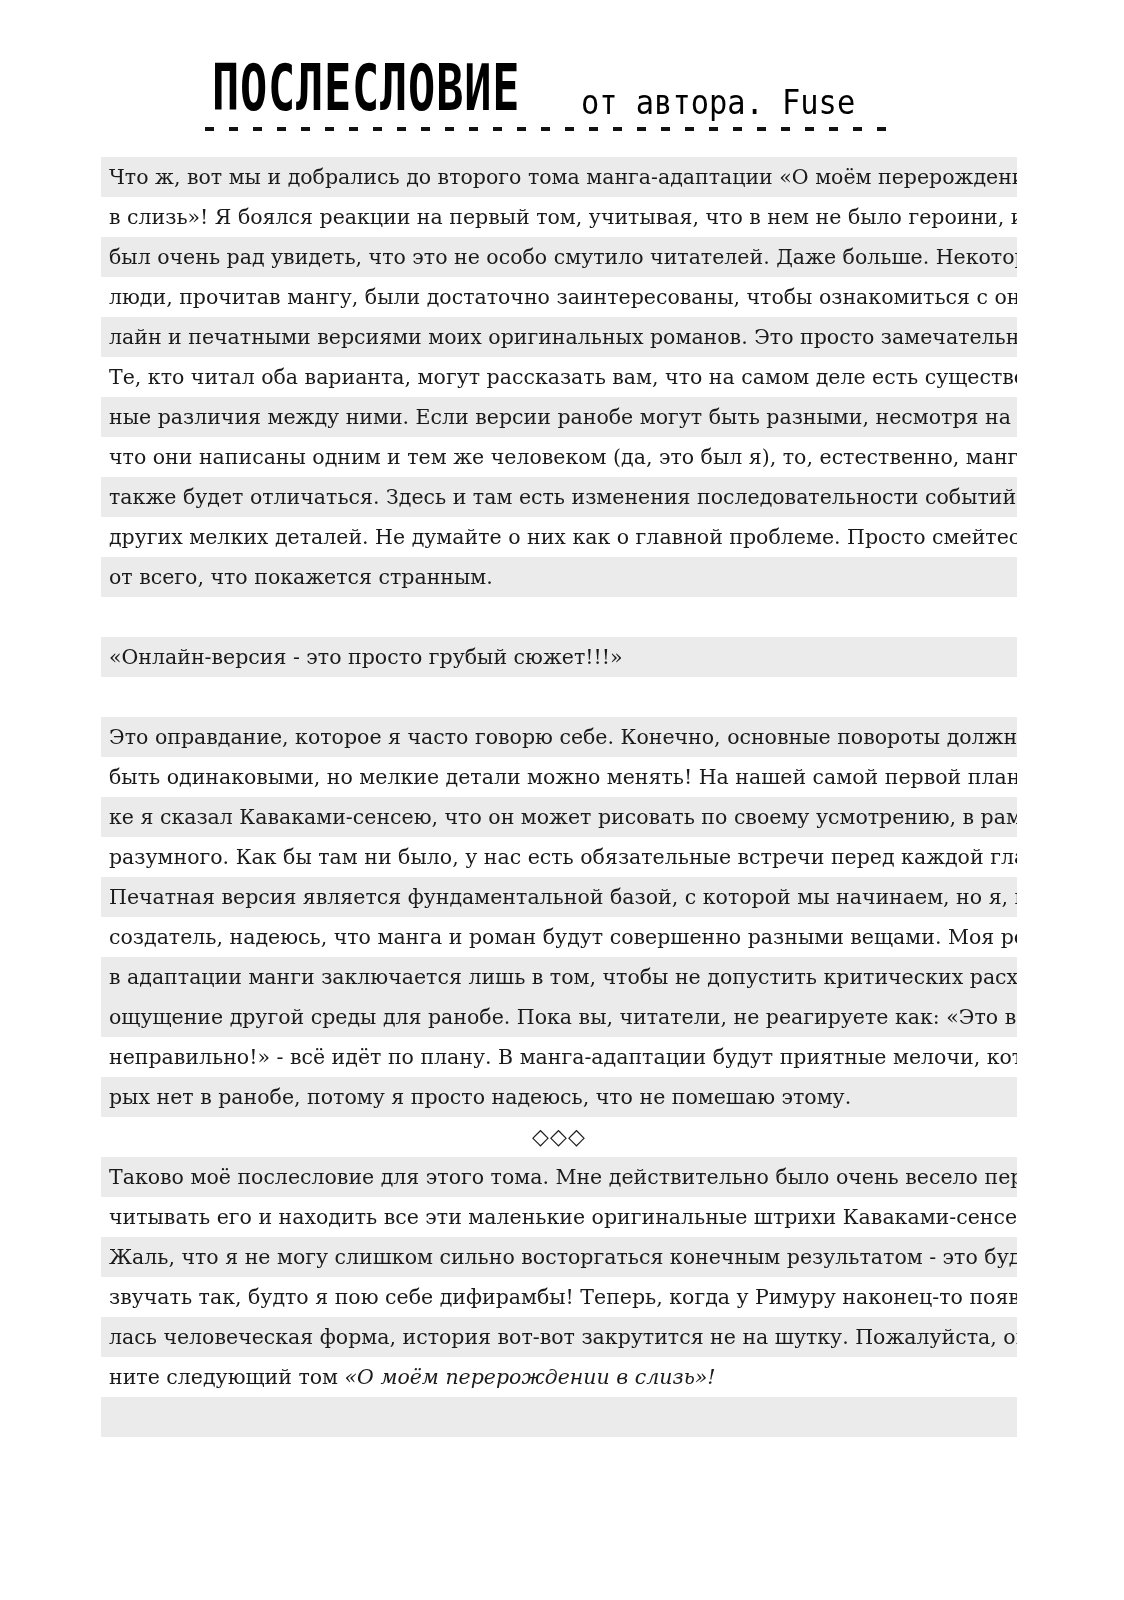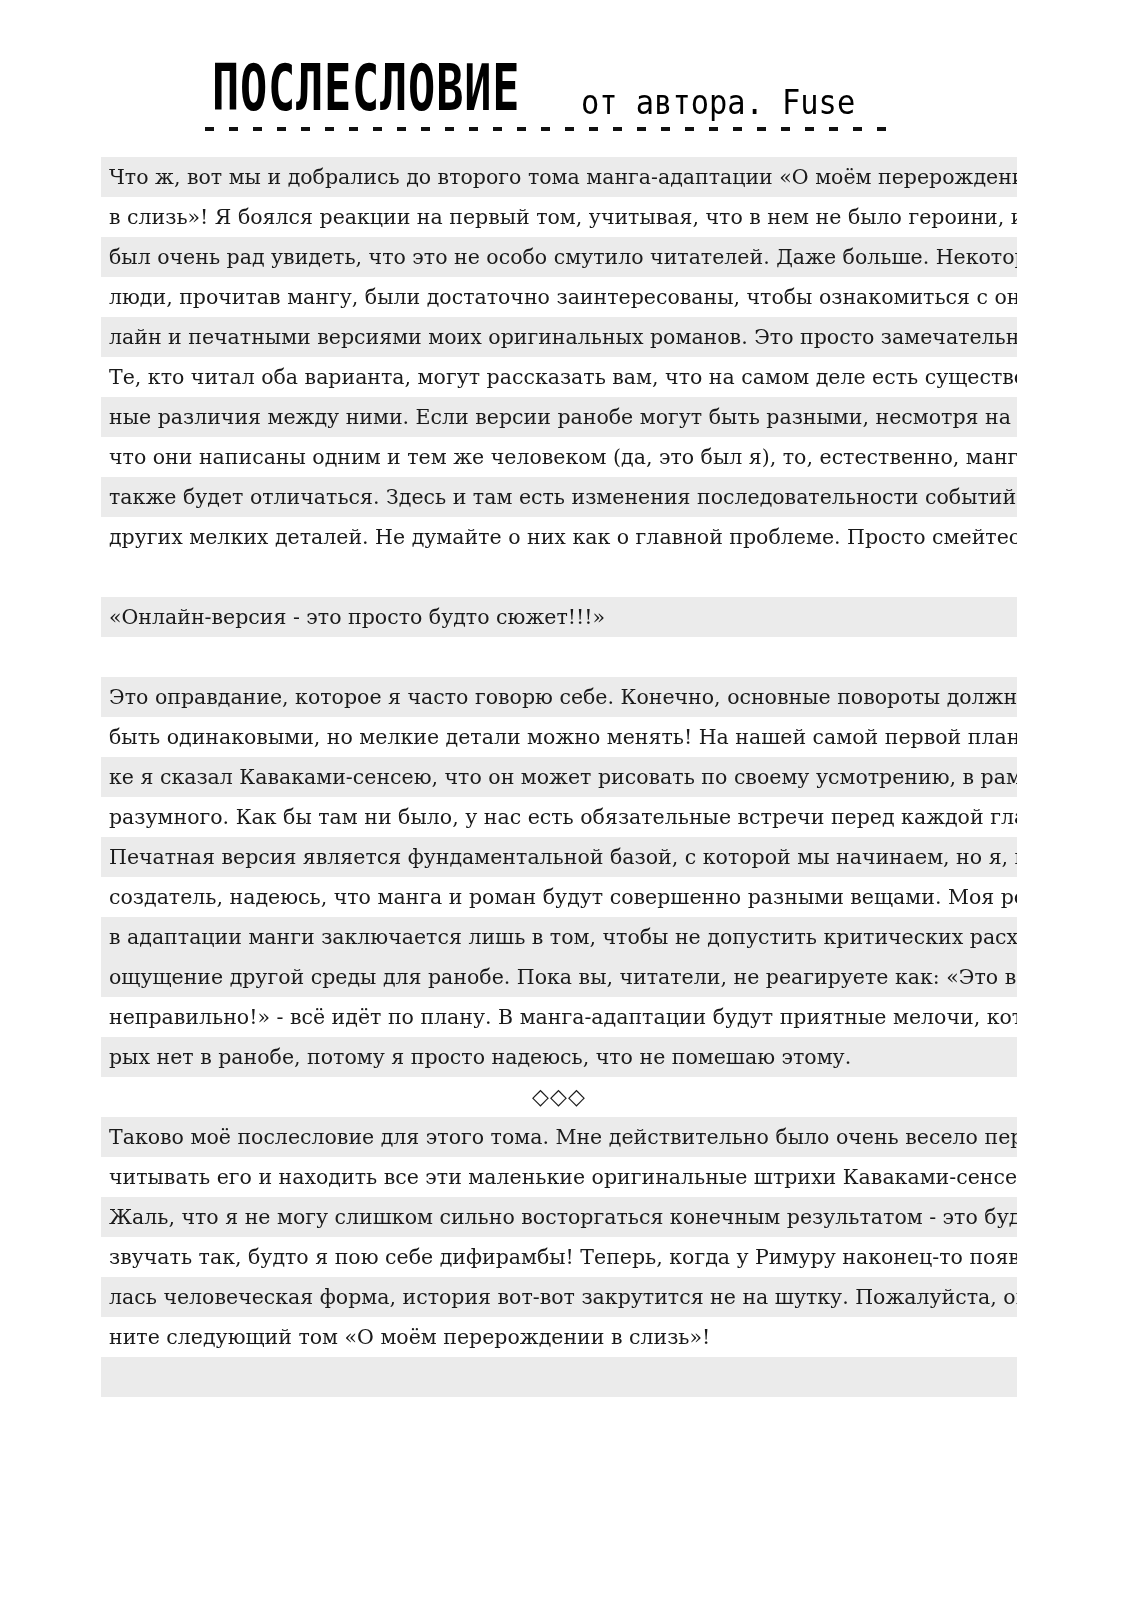--- a/index.html
+++ b/index.html
@@ -7,21 +7,21 @@
   .header { position: absolute; left: 212px; top: 62px; display: flex; align-items: flex-end; white-space: nowrap; gap: 44px; }
   .title-main { font-family: "DejaVu Sans Mono", "Liberation Mono", monospace; font-weight: bold; font-size: 58px; letter-spacing: 1px; line-height: 58px; transform: scaleY(1.1) scaleX(0.78); transform-origin: left bottom; color: #000; margin-right: -70px; }
   .title-sub { font-family: "DejaVu Sans Mono", "Liberation Mono", monospace; font-size: 33px; line-height: 33px; color: #000; transform: scaleX(0.92); transform-origin: left bottom; margin-left: 0; padding-bottom: 1px; }
   .dash-line { position: absolute; left: 205px; top: 127px; width: 682px; height: 4px; background: repeating-linear-gradient(90deg, #111 0 9px, transparent 9px 24px); }
   .content { position: absolute; left: 101px; top: 157px; width: 916px; }
   .line { height: 40px; line-height: 40px; padding-left: 8px; font-size: 20.5px; white-space: nowrap; overflow: hidden; box-sizing: border-box; }
   .line.gray { background: #ebebeb; }
   .line.white { background: transparent; }
   .spacer { height: 40px; }
   .ornament { height: 40px; line-height: 40px; text-align: center; font-size: 22px; font-family: "DejaVu Sans", sans-serif; letter-spacing: 1px; }
-  .it { }
+  .it { font-style: italic; }
 </style>
 </head>
 <body>
 
 <div class="header">
   <span class="title-main">ПОСЛЕСЛОВИЕ</span>
   <span class="title-sub">от автора. Fuse</span>
 </div>
 <div class="dash-line"></div>
 
@@ -30,25 +30,26 @@
     <div class="line gray">Что ж, вот мы и добрались до второго тома манга-адаптации «О моём перерождении</div>
     <div class="line white">в слизь»! Я боялся реакции на первый том, учитывая, что в нем не было героини, и</div>
     <div class="line gray">был очень рад увидеть, что это не особо смутило читателей. Даже больше. Некоторые</div>
     <div class="line white">люди, прочитав мангу, были достаточно заинтересованы, чтобы ознакомиться с он-</div>
     <div class="line gray">лайн и печатными версиями моих оригинальных романов. Это просто замечательно!</div>
     <div class="line white">Те, кто читал оба варианта, могут рассказать вам, что на самом деле есть существен-</div>
     <div class="line gray">ные различия между ними. Если версии ранобе могут быть разными, несмотря на то,</div>
     <div class="line white">что они написаны одним и тем же человеком (да, это был я), то, естественно, манга</div>
     <div class="line gray">также будет отличаться. Здесь и там есть изменения последовательности событий и</div>
     <div class="line white">других мелких деталей. Не думайте о них как о главной проблеме. Просто смейтесь</div>
+    <div class="line gray">от всего, что покажется странным.</div>
   </div>
 
   <div class="spacer"></div>
 
-  <div class="line gray">«Онлайн-версия - это просто будто сюжет!!!»</div>
+  <div class="line gray">«Онлайн-версия - это просто грубый сюжет!!!»</div>
 
   <div class="spacer"></div>
 
   <div>
     <div class="line gray">Это оправдание, которое я часто говорю себе. Конечно, основные повороты должны</div>
     <div class="line white">быть одинаковыми, но мелкие детали можно менять! На нашей самой первой планёр-</div>
     <div class="line gray">ке я сказал Каваками-сенсею, что он может рисовать по своему усмотрению, в рамках</div>
     <div class="line white">разумного. Как бы там ни было, у нас есть обязательные встречи перед каждой главой!</div>
     <div class="line gray">Печатная версия является фундаментальной базой, с которой мы начинаем, но я, как</div>
     <div class="line white">создатель, надеюсь, что манга и роман будут совершенно разными вещами. Моя роль</div>

